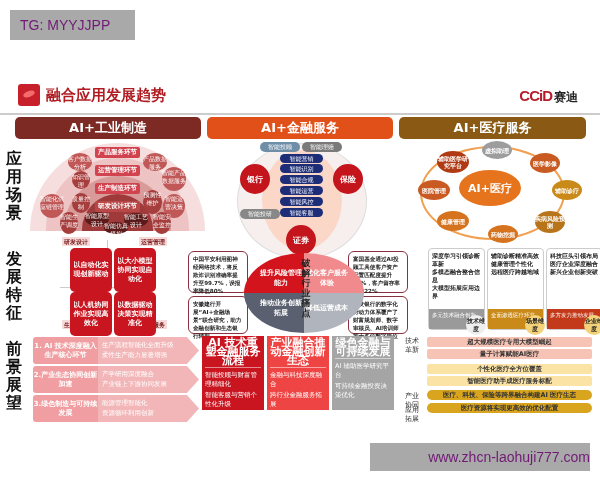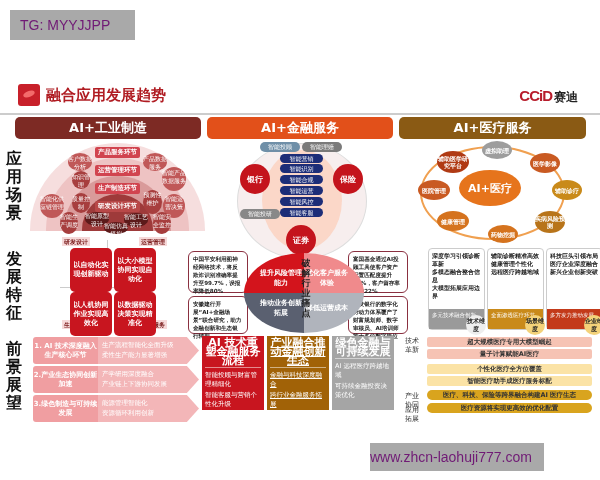--- a/index.html
+++ b/index.html
@@ -1,19 +1,19 @@
 <!DOCTYPE html>
 <html><head>
 <meta charset="utf-8">
 <style>
 *{margin:0;padding:0;box-sizing:border-box;}
 body{width:600px;height:480px;background:#fff;position:relative;overflow:hidden;font-family:"DejaVu Sans",sans-serif;}
 .wm{position:absolute;background:#a9a9a9;color:#701a75;font-family:"Liberation Sans",sans-serif;}
 .wm-tg{left:10px;top:10px;width:125px;height:30px;font-size:14px;line-height:30px;padding-left:10px;}
-.wm-url{left:370px;top:443px;width:174px;height:28px;font-size:14px;line-height:28px;text-align:left;}
+.wm-url{left:370px;top:443px;width:220px;height:28px;font-size:14px;line-height:28px;text-align:right;}
 .title-row{position:absolute;left:18px;top:84px;display:flex;align-items:center;gap:6px;}
 .title-logo{width:22px;height:22px;background:#c8202a;border-radius:3px;position:relative;}
 .title-logo:after{content:"";position:absolute;left:5px;top:7px;width:12px;height:6px;border-radius:50%;background:#f36b6b;transform:rotate(-20deg);}
 .title-text{font-size:15px;font-weight:bold;color:#b01c22;}
 .brand{position:absolute;right:22px;top:87px;font-size:15px;font-weight:bold;font-family:"Liberation Sans",sans-serif;}
 .brand .c{color:#b71c2b;letter-spacing:-1px;}
 .brand .s{color:#222;font-size:12px;margin-left:2px;}
 .topline{position:absolute;left:0;top:113px;width:600px;height:2px;background:#ccc;}
 .sec-head{position:absolute;top:117px;height:22px;border-radius:5px;color:#fff;font-weight:bold;font-size:13px;text-align:center;line-height:22px;}
 .h1{left:15px;width:186px;background:#7d2a24;}
@@ -163,29 +163,29 @@
   <div class="q" style="left:50%;top:50%;background:#b0b4bc;padding:0 14px 10px 0;">降低运营成本</div>
 </div>
 <div class="oval-mid">破解行业痛点</div>
 
 <div class="fcol" style="left:202px;background:#c8151f;">
   <div class="t">AI 技术重塑金融服务流程</div>
   <div class="i">智能投顾与财富管理精细化</div>
   <div class="i">智能客服与营销个性化升级</div>
   <div class="i">智能风控全面强化</div>
 </div>
-<div class="fcol" style="left:267px;background:#a16207;text-decoration:underline;">
+<div class="fcol" style="left:267px;background:#ef4444;">
   <div class="t">产业融合推动金融创新生态</div>
   <div class="i">金融与科技深度融合</div>
   <div class="i">跨行业金融服务拓展</div>
   <div style="text-align:center;margin-top:8px;font-size:6px;">13</div>
 </div>
 <div class="fcol" style="left:332px;background:#a5a5a5;">
   <div class="t">绿色金融与可持续发展</div>
-  <div class="i">AI 远程医疗跨越地域</div>
+  <div class="i">AI 辅助医学研究平台</div>
   <div class="i">可持续金融投资决策优化</div>
 </div>
 
 <div>
   <div class="ring"></div>
   <div class="med-center">AI+医疗</div>
   <div class="med-node" style="left:482px;top:141px;width:30px;height:18px;background:#9d9d9d;">虚拟助理</div>
   <div class="med-node" style="left:530px;top:153px;width:30px;height:20px;background:#c95a22;">医学影像</div>
   <div class="med-node" style="left:552px;top:180px;width:30px;height:20px;background:#c98a1a;">辅助诊疗</div>
   <div class="med-node" style="left:535px;top:211px;width:30px;height:22px;background:#b8741a;">疾病风险预测</div>

